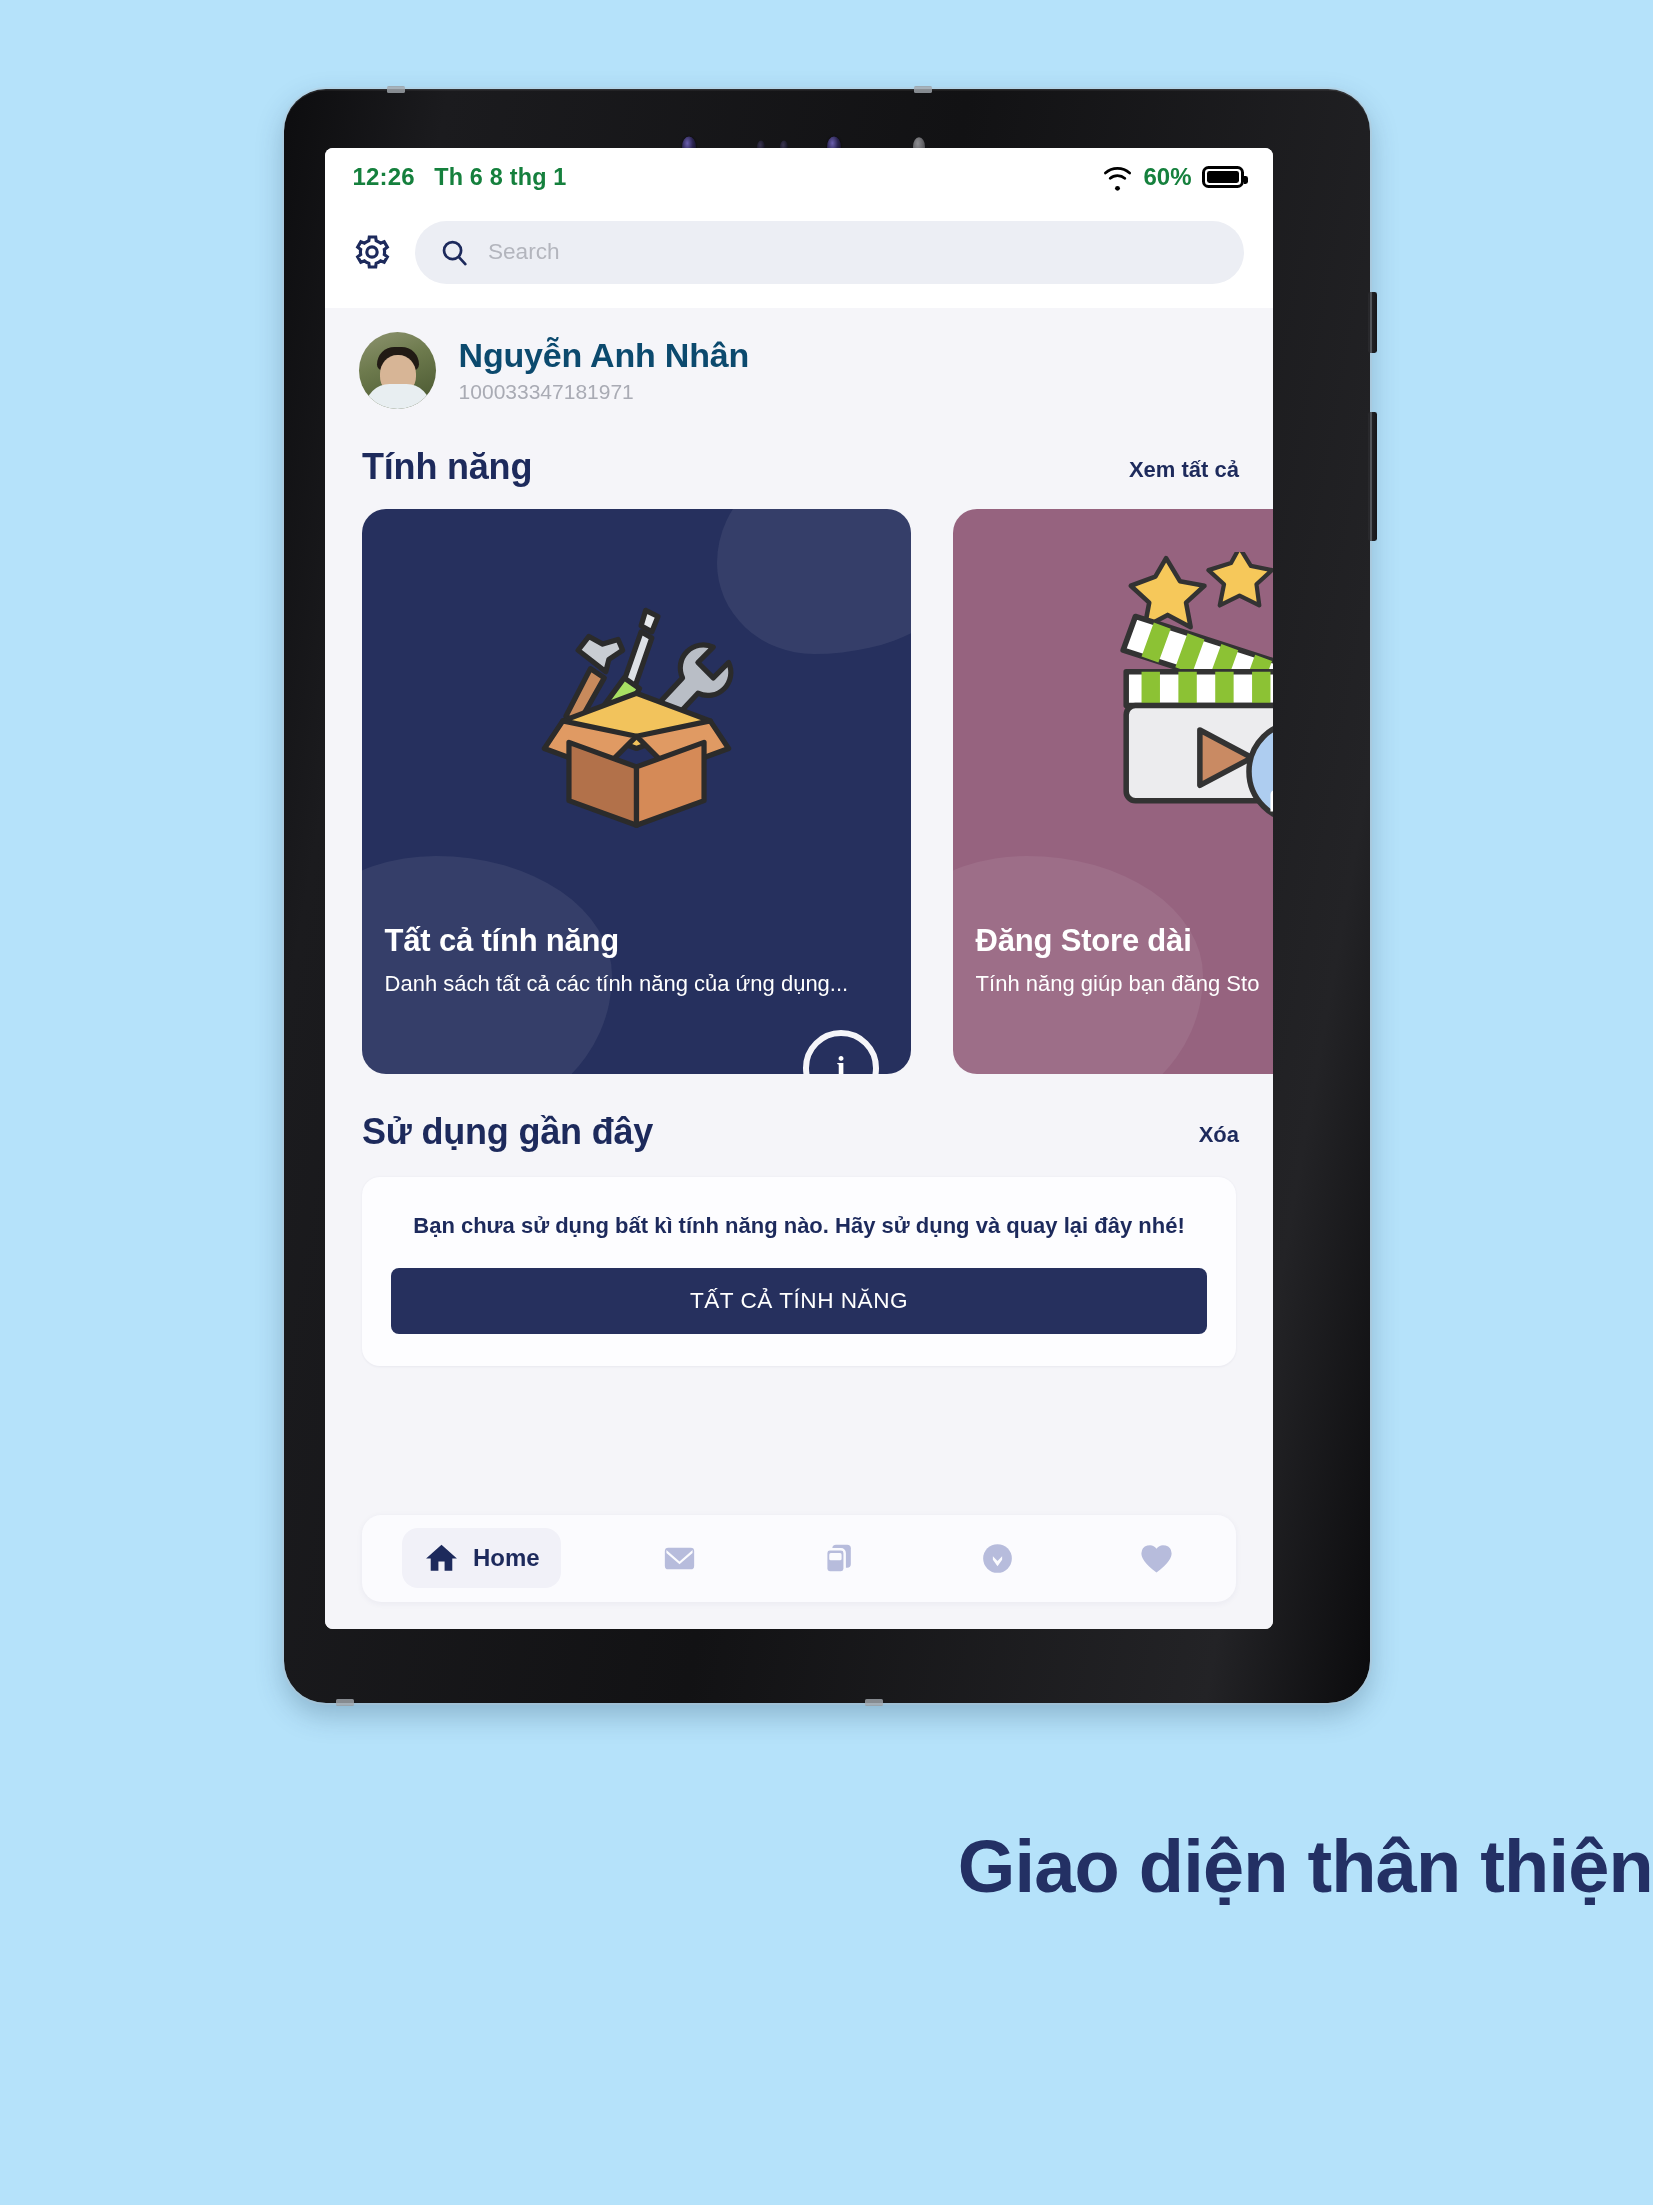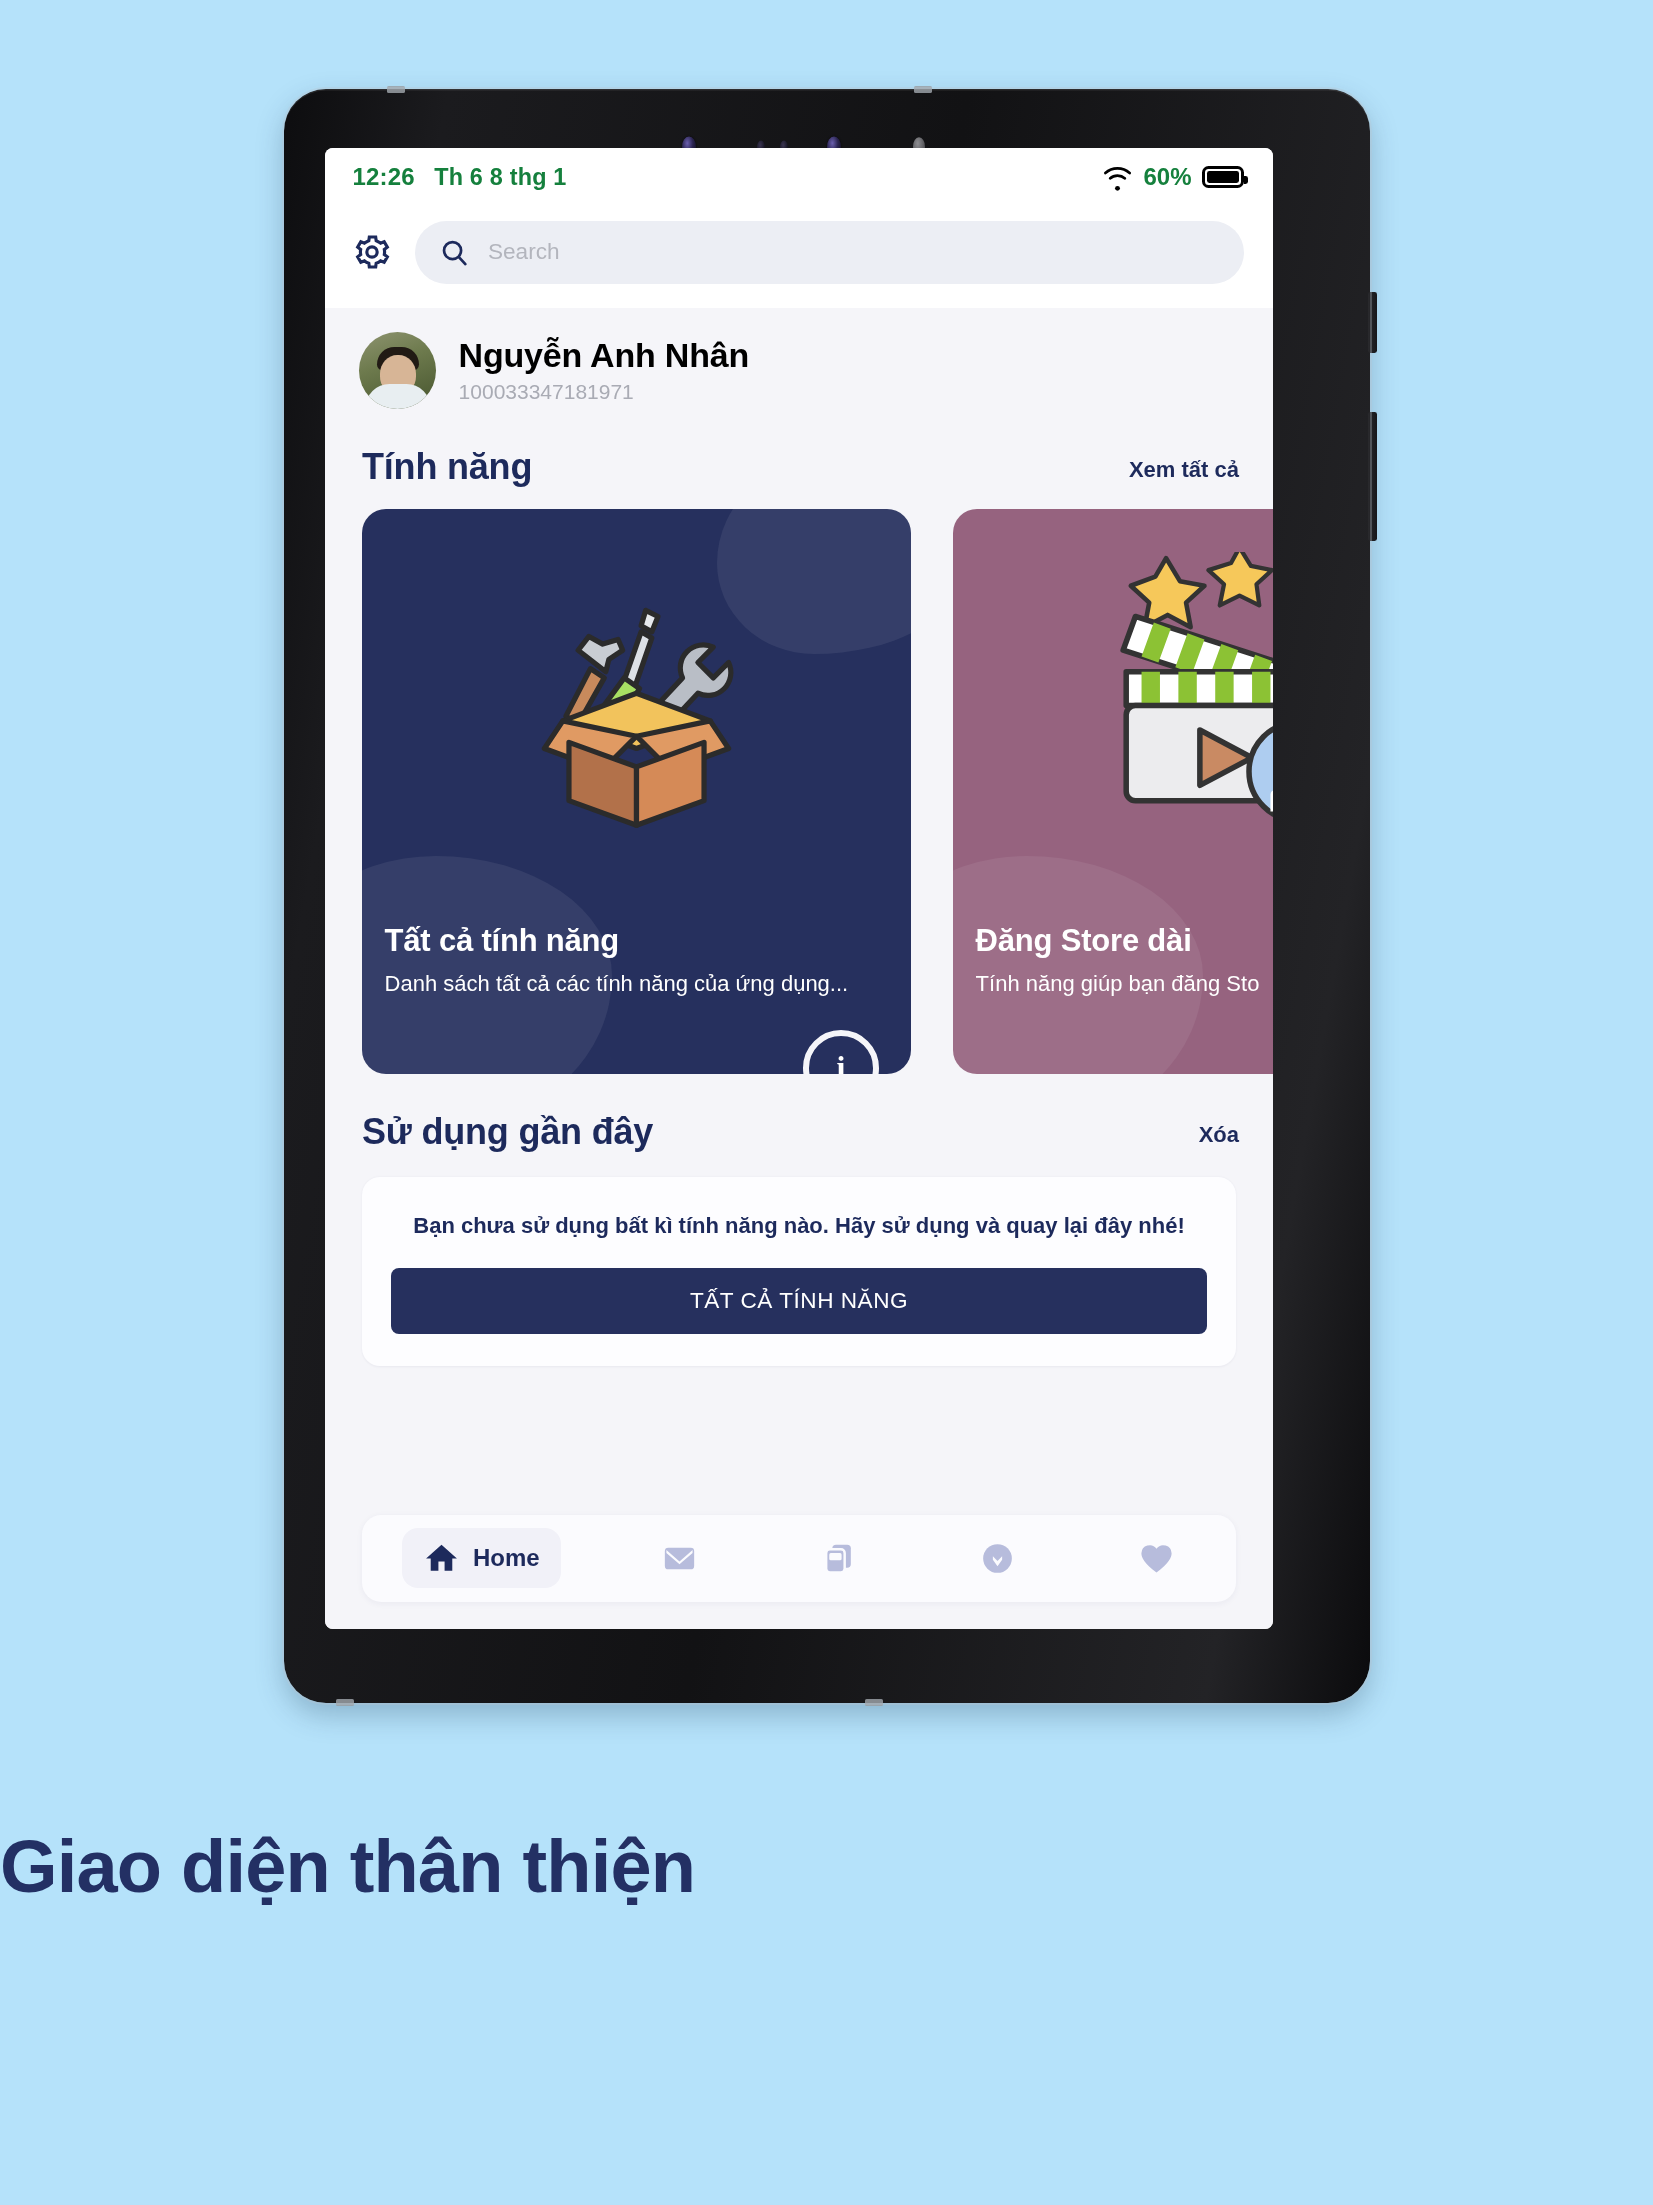--- a/index.html
+++ b/index.html
@@ -92,21 +92,21 @@
 
   
   .profile{ display:flex; align-items:center; gap:22.6px; padding:24px 0 0 34px; }
   .avatar{
     width:77px; height:77px; border-radius:50%; flex:none; overflow:hidden; position:relative;
     background:linear-gradient(160deg,#8e9470 0%,#6d7a4d 40%,#46542e 100%);
   }
   .avatar .face{ position:absolute; left:50%; top:30%; transform:translateX(-50%); width:36px; height:39px; border-radius:48% 48% 45% 45%; background:#d7b596; }
   .avatar .hair{ position:absolute; left:50%; top:20%; transform:translateX(-50%); width:42px; height:24px; border-radius:21px 21px 8px 8px; background:#211a14; }
   .avatar .shirt{ position:absolute; left:50%; bottom:-3.2px; transform:translateX(-50%); width:65px; height:27.4px; border-radius:24px 24px 0 0; background:#e8eef1; }
-  .pname{ font-size:34px; font-weight:700; color:#000000; line-height:1.15; letter-spacing:-0.2px; }
+  .pname{ font-size:34px; font-weight:700; color:#0c4a6e; line-height:1.15; letter-spacing:-0.2px; }
   .pid{ font-size:21px; color:#a9abb4; margin-top:4px; }
 
   
   .sechead{ display:flex; align-items:flex-end; justify-content:space-between; padding:37px 34px 0 37px; }
   .sectitle{ font-size:36px; font-weight:700; color:#1d2a5c; letter-spacing:-0.2px; }
   .secaction{ font-size:22px; font-weight:600; color:#1d2a5c; padding-bottom:4.8px;text-align:center; }
 
   
   .cards{ display:flex; gap:42px; padding:21px 0 0 37px; }
   .card{
@@ -151,21 +151,21 @@
     box-shadow:0 1.6px 6.5px rgba(30,40,90,.05);
   }
   .navitem{ display:flex; align-items:center; gap:13px; padding:11.3px 21px; border-radius:16px; }
   .navitem.active{ background:#f1f1f8; }
   .navitem.active .navlabel{ font-size:24px; font-weight:600; color:#1d2a5c; }
   .navitem svg{ width:37px; height:37px; }
 
   
   #caption{
     position:absolute; left:0; right:0; top:1816px;
-    text-align:left; color:#233064;
+    text-align:right; color:#233064;
   }
   #caption .cl{ font-size:74px; font-weight:700; letter-spacing:-0.8px; line-height:1.38; }
 </style>
 </head>
 <body>
 
 <div id="tablet">
 
   <span class="rim-line rim-top-l"></span>
   <span class="rim-line rim-top-r"></span>

